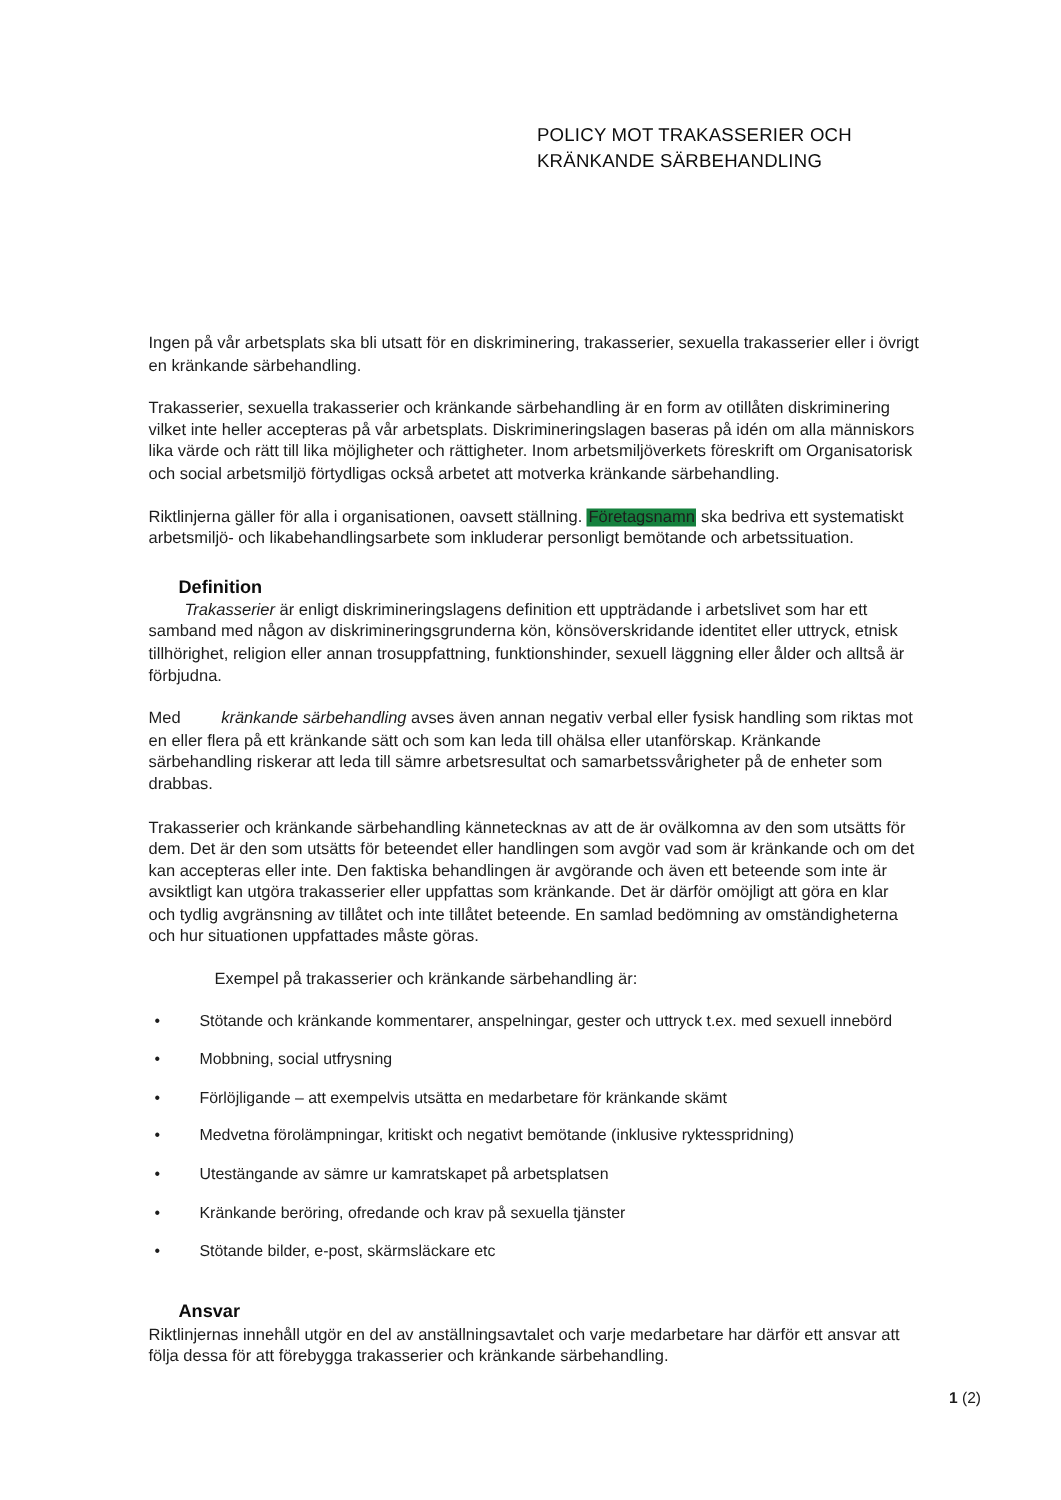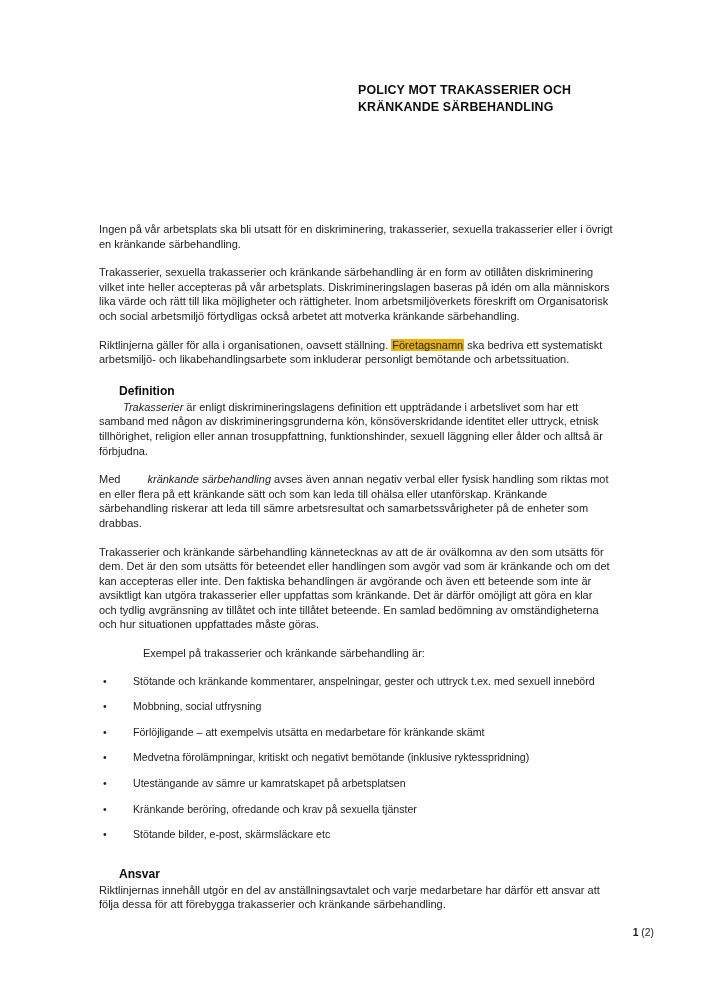--- a/index.html
+++ b/index.html
@@ -24,21 +24,21 @@
 
   
   .doc-header {
     position: absolute;
     left: 358px;
     top: 82px;
     width: 300px;
   }
   .doc-title {
     font-size: 12.4px;
-    font-weight: bold;
+    font-weight: normal;
     line-height: 16.5px;
     letter-spacing: 0.15px;
     color: #0d0d0d;
     margin: 0;
   }
   .doc-title .title-line {
     display: block;
     white-space: nowrap;
   }
 
@@ -56,21 +56,21 @@
     line-height: 14.6px;
     color: #1c1c1c;
     text-align: left;
   }
   p.para.tight {
     margin-bottom: 13px;
     margin-left: 44px;
   }
 
   .highlight {
-    background-color: #eab308;
+    background-color: #15803d;
     color: #1c1c1c;
     padding: 0 1px;
   }
 
   em.term {
     font-style: italic;
     margin-left: 24px;
   }
 
   h2.section-heading {

